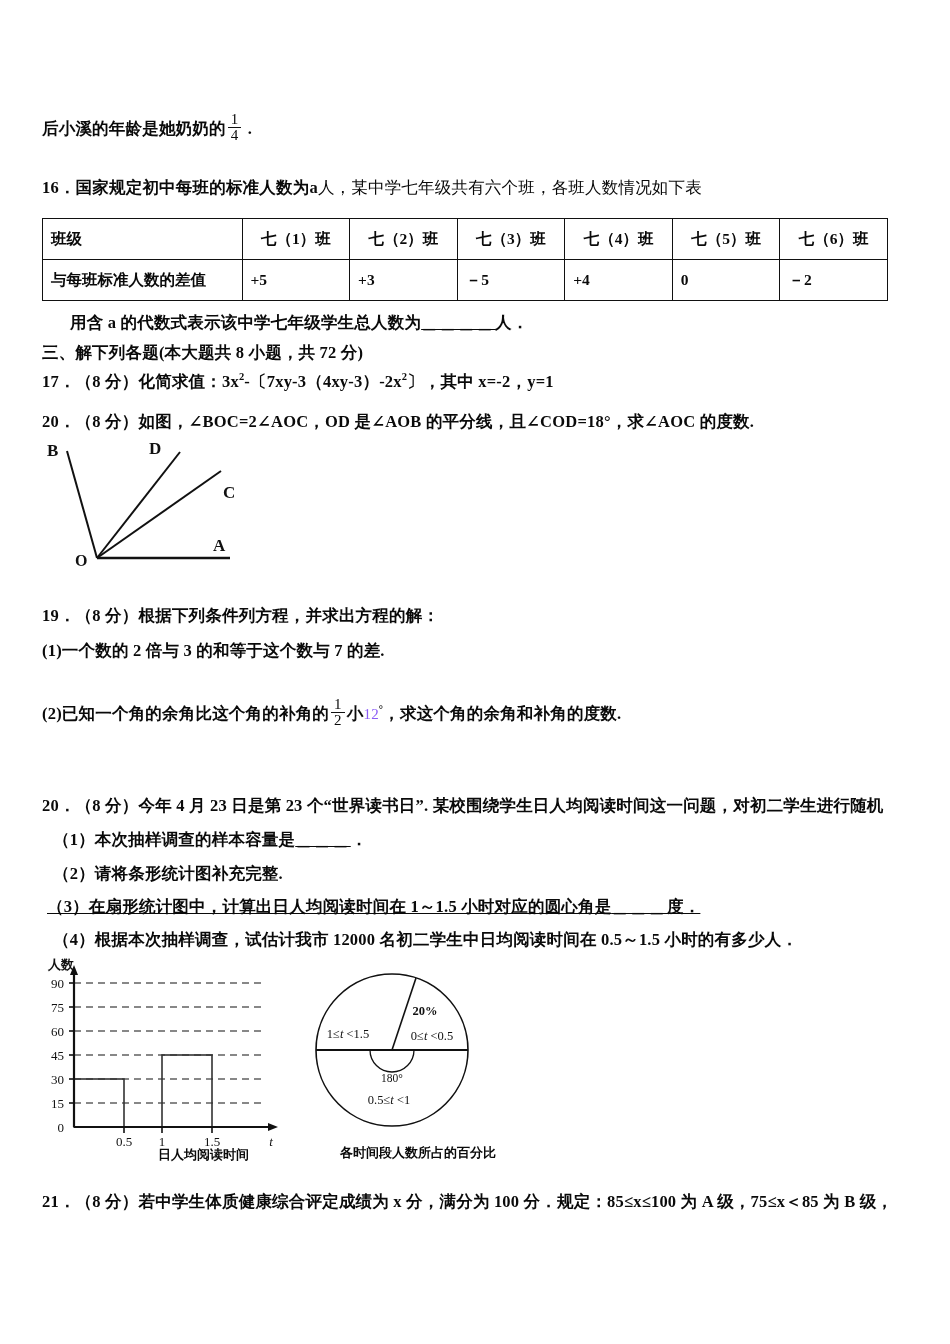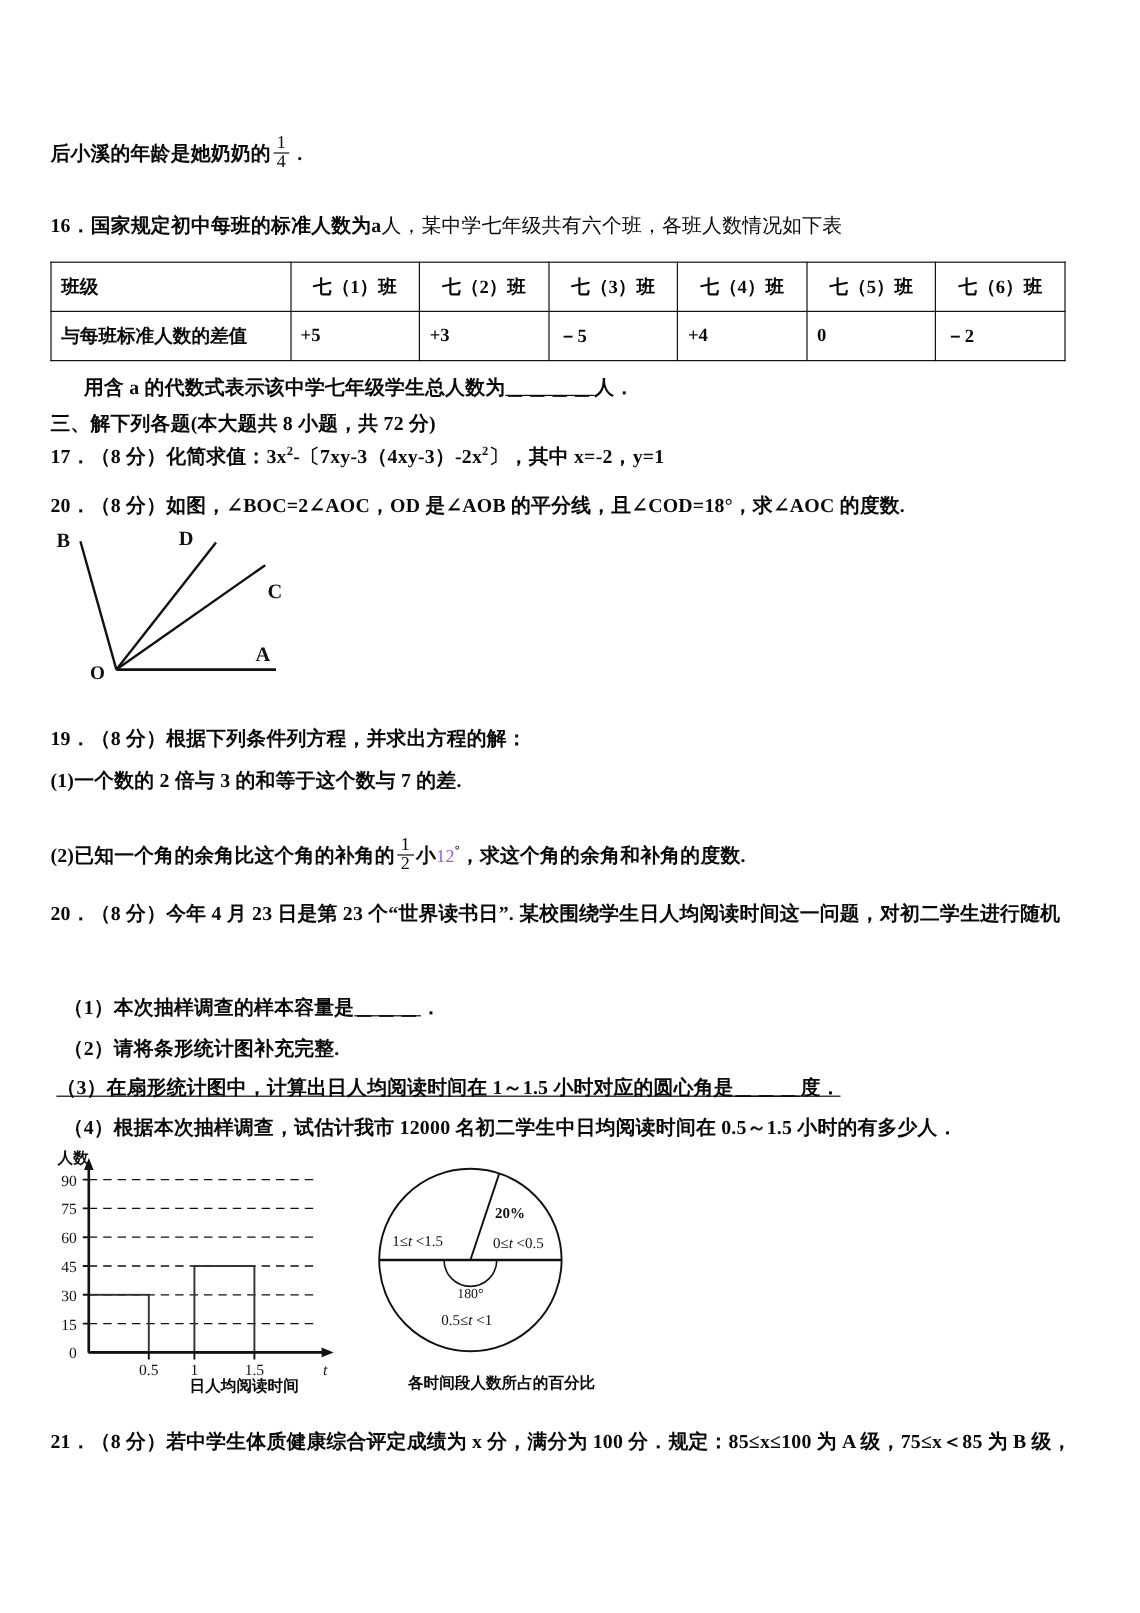--- a/index.html
+++ b/index.html
@@ -146,21 +146,21 @@
   </div>
 
   <div class="ln" style="left:42px; top:606px;">
     <span>19．</span><span>（8 分）</span><span>根据下列条件列方程，并求出方程的解：</span>
   </div>
   <div class="ln" style="left:42px; top:641px;">(1)一个数的 2 倍与 3 的和等于这个数与 7 的差.</div>
   <div class="ln" style="left:42px; top:697px;">
     <span>(2)已知一个角的余角比这个角的补角的</span><span class="frac"><span class="num">1</span><span class="den">2</span></span><span>小</span><span class="reg" style="font-size:15px; color:#8b5cf6;">12</span><span class="sup">°</span><span>，求这个角的余角和补角的度数.</span>
   </div>
 
-  <div class="ln" style="left:42px; top:752px;text-align:center;">
+  <div class="ln" style="left:42px; top:796px;text-align:center;">
     <span>20．</span><span>（8 分）</span><span>今年 4 月 23 日是第 23 个“世界读书日”. 某校围绕学生日人均阅读时间这一问题，对初二学生进行随机</span>
   </div>
 
   <div class="ln" style="left:53px; top:830px;">
     <span>（1）本次抽样调查的样本容量是</span><span class="blank-ul">＿＿＿</span><span>．</span>
   </div>
   <div class="ln" style="left:53px; top:864px;text-align:center;">（2）请将条形统计图补充完整.</div>
   <div class="ln" style="left:47px; top:897px;text-decoration:underline;">
     <span>（3）在扇形统计图中，计算出日人均阅读时间在 1～1.5 小时对应的圆心角是</span><span class="blank-ul">＿＿＿</span><span>度．</span>
   </div>

